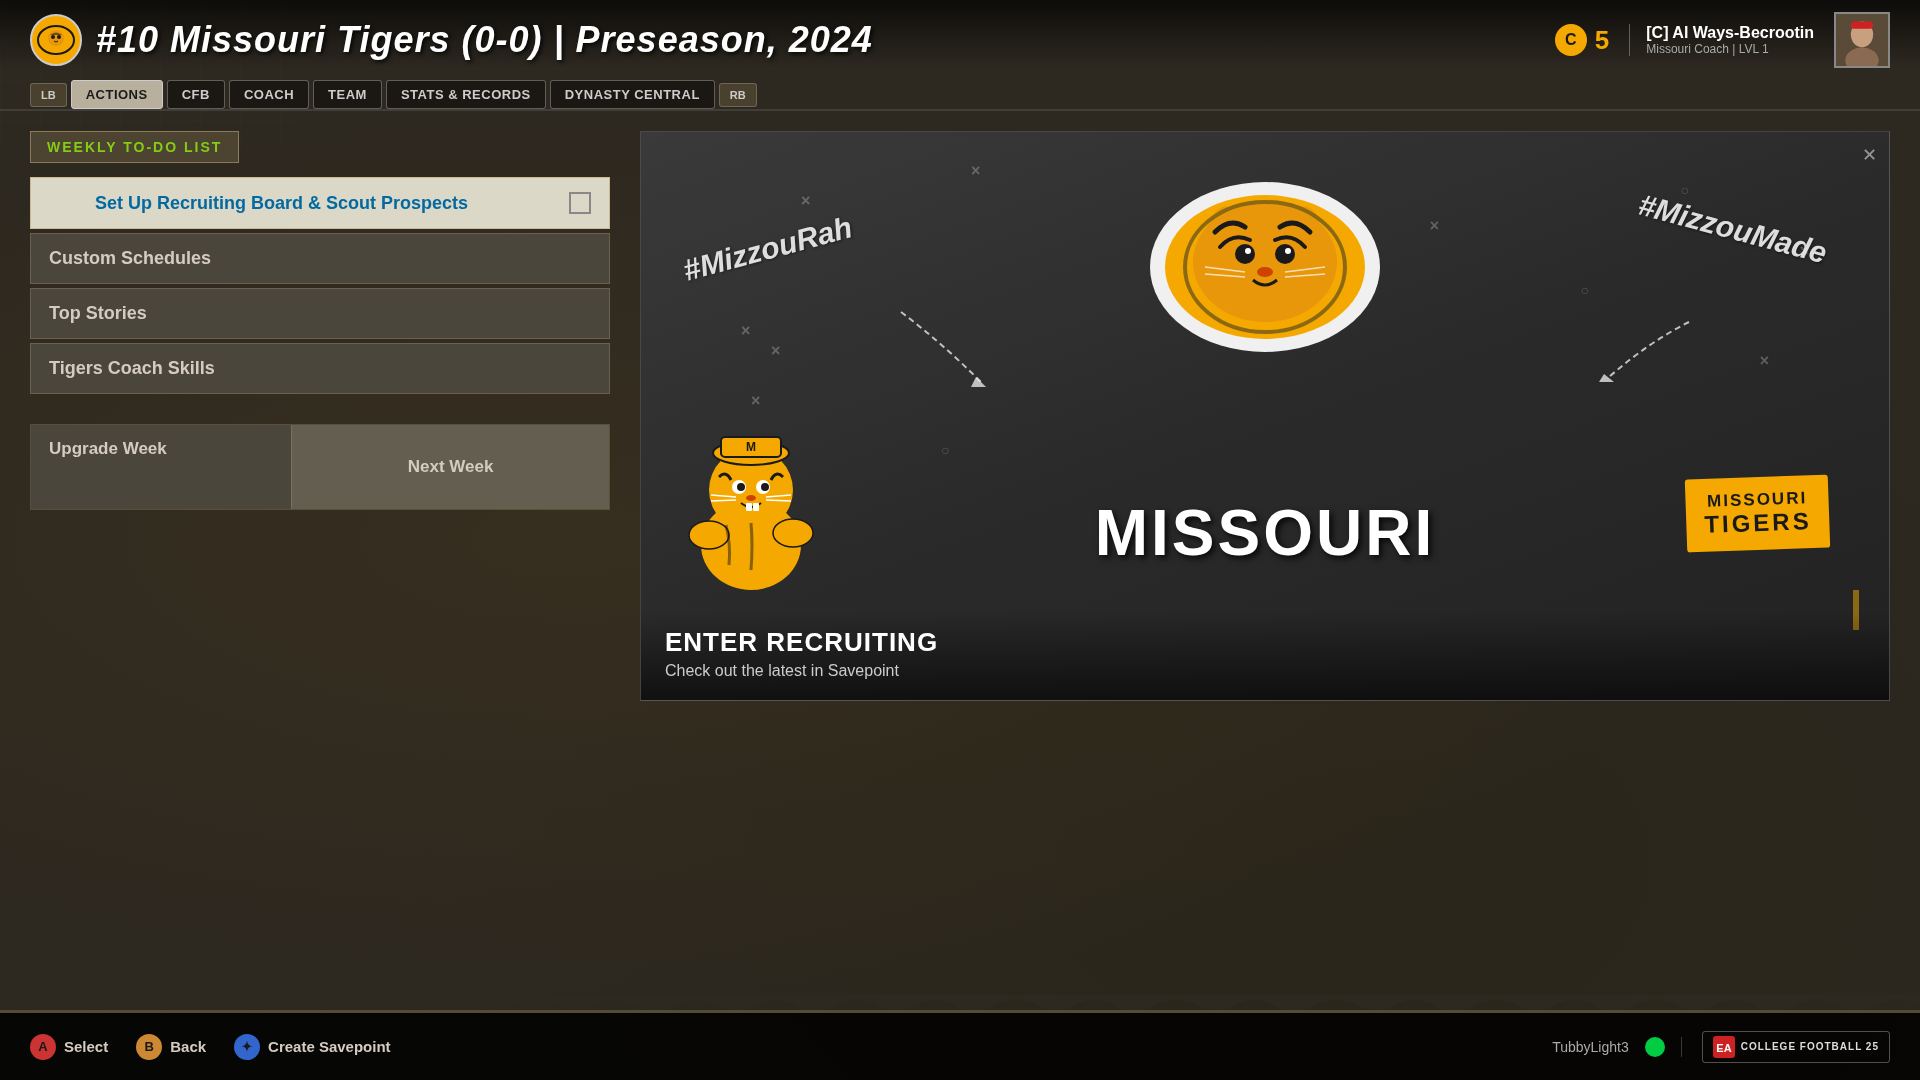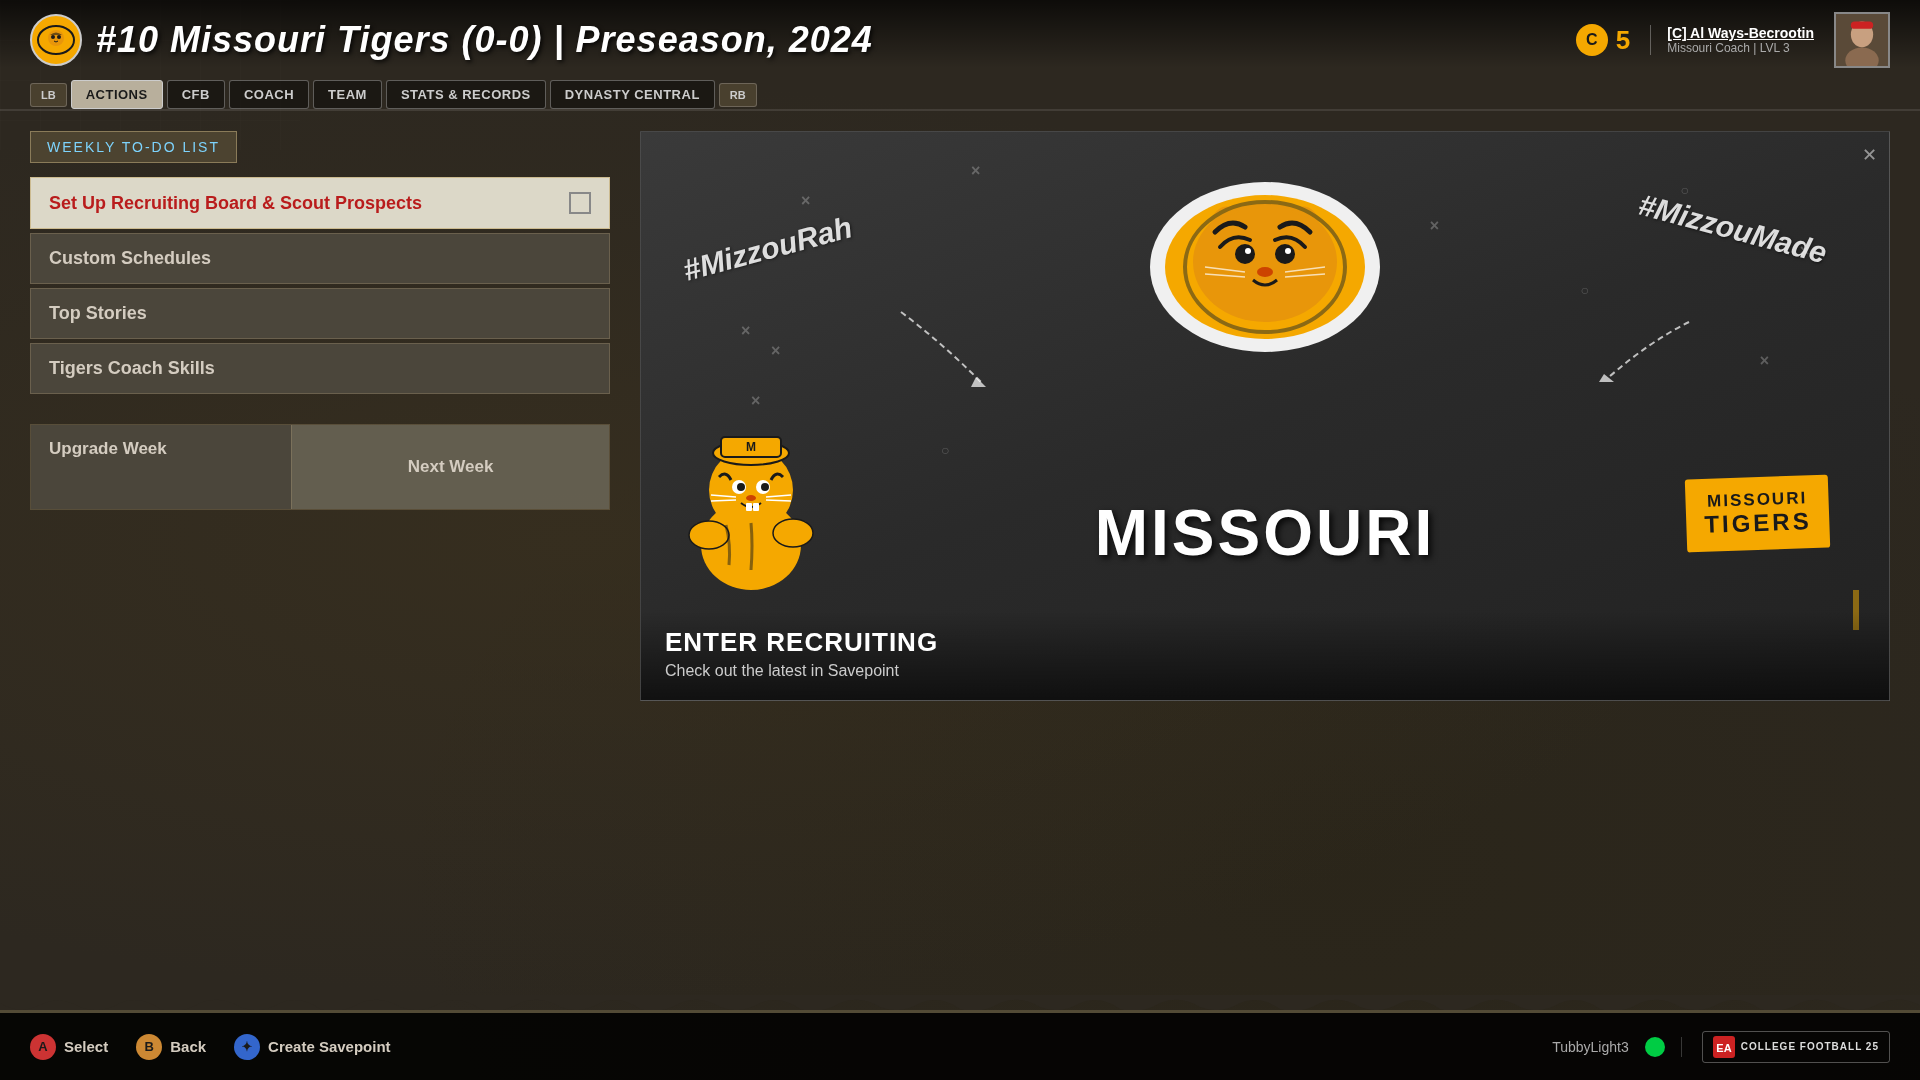--- a/index.html
+++ b/index.html
@@ -102,22 +102,21 @@
       flex-direction: column;
       align-items: flex-start;
       color: #ffffff;
       font-size: 13px;
       border-left: 1px solid rgba(255,255,255,0.3);
       padding-left: 16px;
     }
 
     .coach-name {
       font-weight: bold;
-      font-size: 14px;
-      text-decoration: underline;
+      font-size: 16px;
     }
 
     .coach-details {
       color: #aaa;
       font-size: 12px;
     }
 
     .coach-avatar {
       width: 56px;
       height: 56px;
@@ -189,23 +188,23 @@
 
     .weekly-todo-header {
       background: rgba(80,70,50,0.9);
       border: 1px solid rgba(200,180,130,0.5);
       display: inline-block;
       padding: 6px 16px;
       margin-bottom: 14px;
     }
 
     .weekly-todo-header span {
-      color: #7dd3fc;
+      color: #84cc16;
       font-size: 14px;
-      font-weight: 400;
+      font-weight: 700;
       letter-spacing: 2px;
       text-transform: uppercase;
     }
 
     .todo-list {
       display: flex;
       flex-direction: column;
       gap: 4px;
     }
 
@@ -219,21 +218,22 @@
       cursor: pointer;
       transition: background 0.15s;
     }
 
     .todo-item.active {
       background: rgba(230,225,210,0.95);
       border-color: rgba(200,180,130,0.8);
     }
 
     .todo-item.active .todo-text {
-      color: #b91c1c;
+      color: #0369a1;
+      margin-left: 46px;
     }
 
     .todo-text {
       color: #d4ccc0;
       font-size: 18px;
       font-weight: 600;
     }
 
     .todo-checkbox {
       width: 22px;
@@ -520,21 +520,21 @@
     <div class="coins-display">
       <div class="coin-icon">C</div>
       <span>5</span>
     </div>
     <div class="coach-info">
       <div class="coach-name">
         <span>[C]</span>
         <span>Al Ways-Becrootin</span>
       </div>
       <div class="coach-details">
-        <span>Missouri Coach</span> | <span>LVL 3</span>
+        <span>Missouri Coach</span> | <span>LVL 1</span>
       </div>
     </div>
     <div class="coach-avatar">
       <svg viewBox="0 0 56 56" width="56" height="56">
         <rect width="56" height="56" fill="#5a4a38"></rect>
         <ellipse cx="28" cy="22" rx="12" ry="14" fill="#c8a080"></ellipse>
         <ellipse cx="28" cy="50" rx="18" ry="14" fill="#8a6a50"></ellipse>
         <rect x="16" y="8" width="24" height="8" rx="4" fill="#cc2222"></rect>
       </svg>
     </div>

